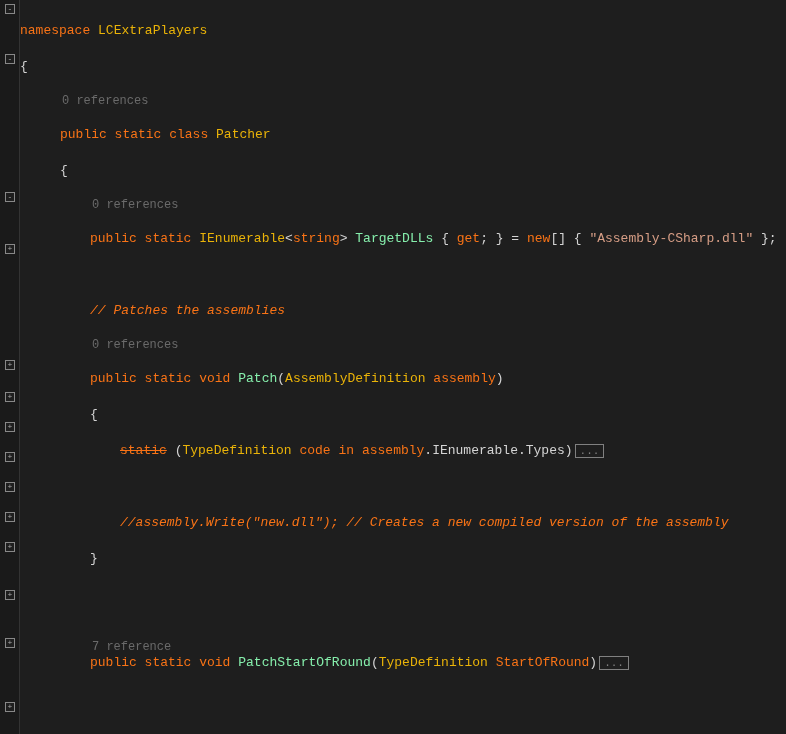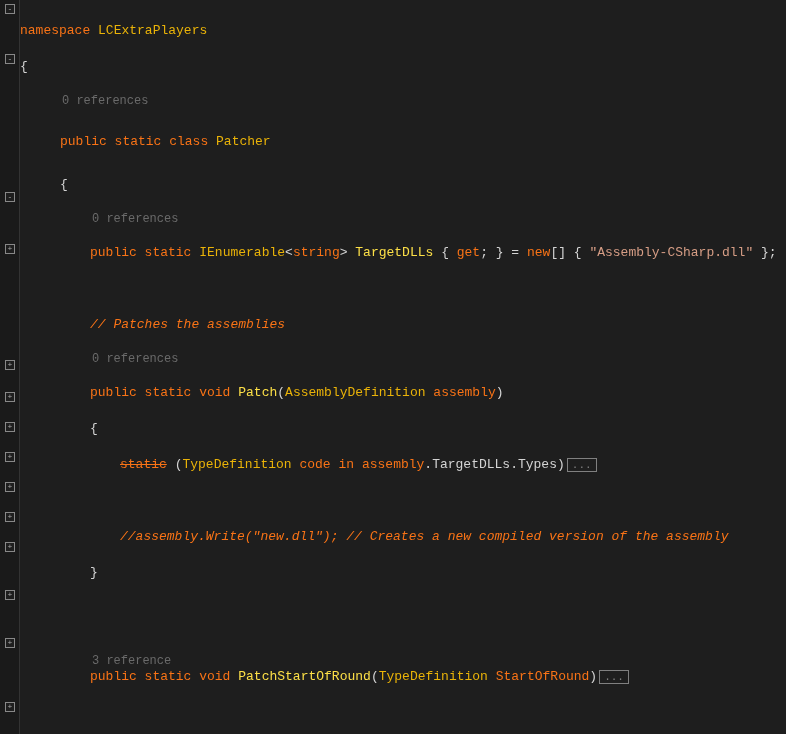--- a/index.html
+++ b/index.html
@@ -42,40 +42,40 @@
     padding: 4px 0;
     line-height: 18px;
     white-space: pre;
   }
   .line { height: 18px; }
   .refline { color: #6a6a6a; font-size: 12px; height: 14px; line-height: 14px; }
   .kw { color: #f97316; }
   .type { color: #eab308; }
   .str { color: #d69d85; }
   .comment { color: #f97316; font-style: italic; }
-  .ident { color: #fde047; }
+  .ident { color: #86efac; }
   .param { color: #f97316; }
   .punct { color: #d4d4d4; }
   .fold-inline {
     display: inline-block;
     border: 1px solid #808080;
     color: #808080;
     padding: 0 4px;
     font-size: 11px;
     height: 14px;
     line-height: 12px;
     margin-left: 2px;
     cursor: pointer;
     vertical-align: middle;
   }
   .squiggle {
     text-decoration: underline wavy #4ec9b0;
     text-decoration-skip-ink: none;
   }
-  .i1 { padding-left: 40px; margin-top: 7px; }
+  .i1 { padding-left: 40px; }
   .i1r { padding-left: 42px; }
   .i2 { padding-left: 70px; }
   .i2r { padding-left: 72px; }
   .i3 { padding-left: 100px; }
 </style>
 </head>
 <body>
 
 <div class="editor">
   <div class="gutter">
@@ -101,27 +101,27 @@
 <div class="refline i1r">0 references</div>
 <div class="line i1"><span class="kw">public static class</span> <span class="type">Patcher</span></div>
 <div class="line i1"><span class="punct">{</span></div>
 <div class="refline i2r">0 references</div>
 <div class="line i2"><span class="kw">public static</span> <span class="type">IEnumerable</span><span class="punct">&lt;</span><span class="kw">string</span><span class="punct">&gt;</span> <span class="ident">TargetDLLs</span> <span class="punct">{ </span><span class="kw">get</span><span class="punct">; } = </span><span class="kw">new</span><span class="punct">[] { </span><span class="str">"Assembly-CSharp.dll"</span><span class="punct"> };</span></div>
 <div class="line"></div>
 <div class="line i2"><span class="comment">// Patches the assemblies</span></div>
 <div class="refline i2r">0 references</div>
 <div class="line i2"><span class="kw">public static void</span> <span class="ident">Patch</span><span class="punct">(</span><span class="type">AssemblyDefinition</span> <span class="param">assembly</span><span class="punct">)</span></div>
 <div class="line i2"><span class="punct">{</span></div>
-<div class="line i3"><span class="kw" style="text-decoration:line-through">static</span> <span class="punct">(</span><span class="type">TypeDefinition</span> <span class="param">code</span> <span class="kw">in</span> <span class="param">assembly</span><span class="punct">.TargetDLLs.Types</span><span class="punct">)</span><span class="fold-inline">...</span></div>
+<div class="line i3"><span class="kw" style="text-decoration:line-through">static</span> <span class="punct">(</span><span class="type">TypeDefinition</span> <span class="param">code</span> <span class="kw">in</span> <span class="param">assembly</span><span class="punct">.IEnumerable.Types</span><span class="punct">)</span><span class="fold-inline">...</span></div>
 <div class="line"></div>
 <div class="line i3"><span class="comment">//assembly.Write("new.dll"); // Creates a new compiled version of the assembly</span></div>
 <div class="line i2"><span class="punct">}</span></div>
 <div class="line"></div>
 
-<div id="methods-container"><div class="refline i2r">3 reference</div><div class="line i2"><span class="kw">public static void</span> <span class="ident">PatchStartOfRound</span><span class="punct">(</span><span class="type">TypeDefinition</span> <span class="param">StartOfRound</span><span class="punct">)</span><span class="fold-inline">...</span></div></div>
+<div id="methods-container"><div class="refline i2r">7 reference</div><div class="line i2"><span class="kw">public static void</span> <span class="ident">PatchStartOfRound</span><span class="punct">(</span><span class="type">TypeDefinition</span> <span class="param">StartOfRound</span><span class="punct">)</span><span class="fold-inline">...</span></div></div>
 
 
 
 
 
 
 
 
 
 

